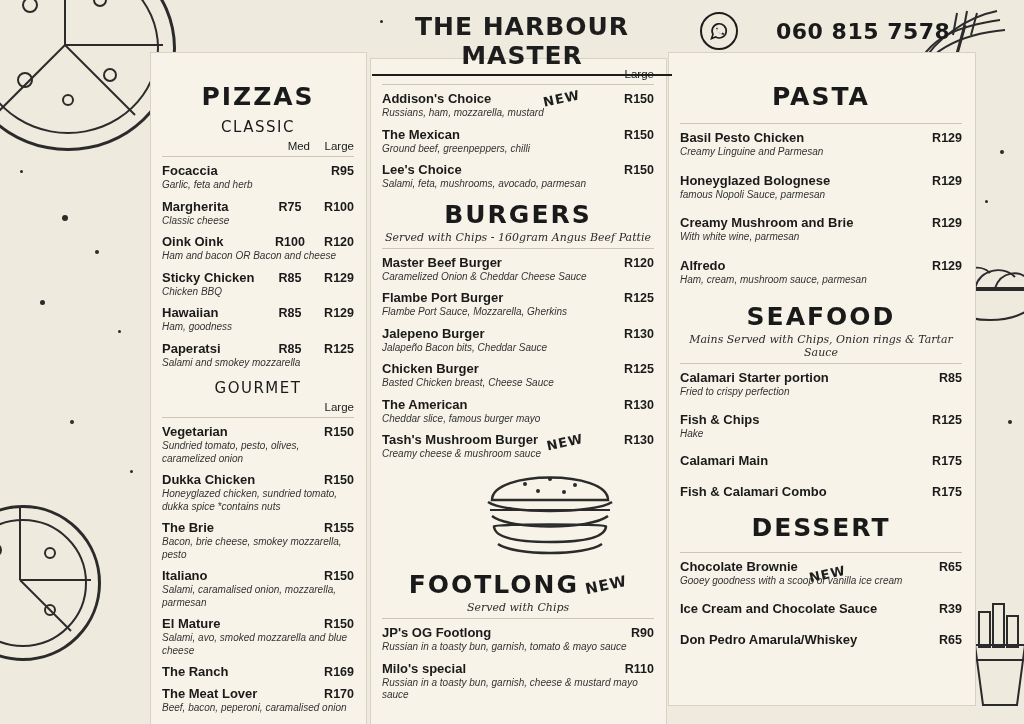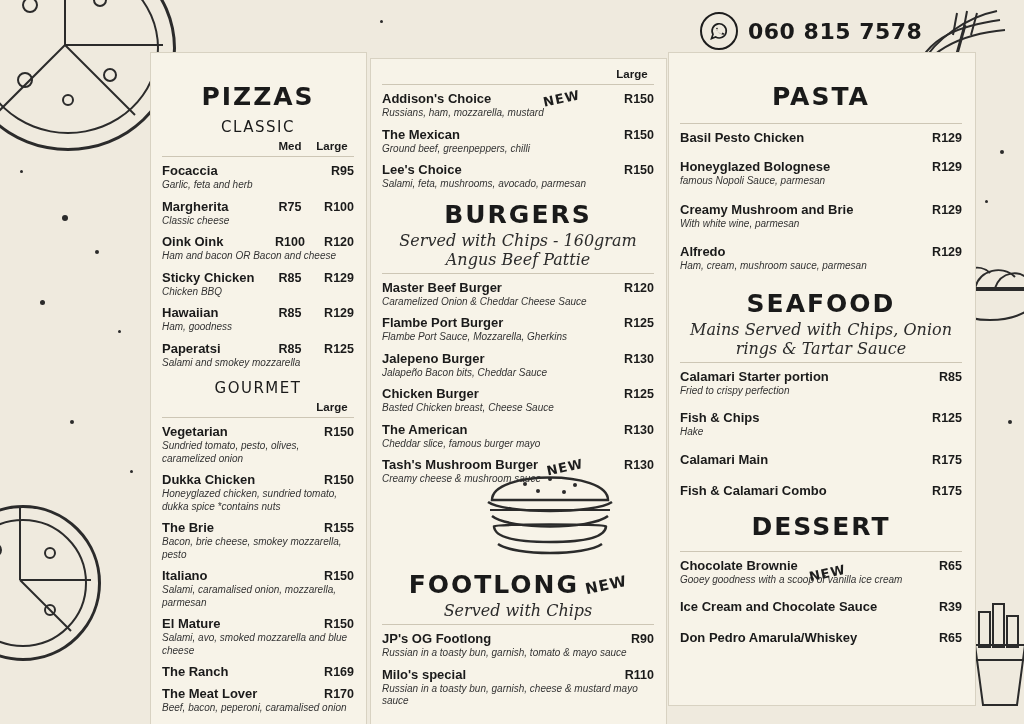--- a/index.html
+++ b/index.html
@@ -29,40 +29,40 @@
   .panel-mid{left:370px;top:58px;width:295px;height:666px;}
   .panel-right{left:668px;top:52px;width:306px;height:652px;}
   
   .header{position:absolute;left:0;top:0;width:1024px;height:52px;}
   .brand{position:absolute;left:372px;top:12px;width:300px;text-align:center;
     font-family:"DejaVu Sans", sans-serif;font-weight:700;font-size:25px;letter-spacing:1px;
     color:#1d1d1d;border-bottom:2px solid #1d1d1d;padding-bottom:4px;}
   .phone-wrap{position:absolute;left:700px;top:12px;display:flex;align-items:center;gap:10px;}
   .wa{width:34px;height:34px;border-radius:50%;border:2px solid #1d1d1d;display:flex;
     align-items:center;justify-content:center;}
-  .phone-num{font-family:"DejaVu Sans", sans-serif;font-weight:700;font-size:22px;letter-spacing:.5px;}
+  .phone-num{font-family:"DejaVu Sans", sans-serif;font-weight:700;font-size:22px;letter-spacing:.5px;margin-left:28px;}
   
   .sec-title{font-family:"DejaVu Sans", sans-serif;font-weight:700;font-size:25px;
     text-align:center;letter-spacing:2px;margin:0;}
   .sub-title{font-family:"DejaVu Sans", sans-serif;font-weight:400;font-size:15px;
     text-align:center;letter-spacing:1.5px;margin:0;}
-  .sec-note{font-family:"DejaVu Serif", serif;font-style:italic;font-size:16px;
+  .sec-note{font-family:"DejaVu Serif", serif;font-style:italic;font-size:11px;
     text-align:center;margin:2px 0 0;color:#2b2b2b;}
   
   .col{position:absolute;}
   .item{position:relative;margin-bottom:7px;}
   .item-line{display:flex;align-items:baseline;}
   .item-name{font-family:"Liberation Sans", sans-serif;font-weight:700;font-size:13px;flex:1;}
   .item-desc{font-family:Liberation Sans, sans-serif;font-style:italic;font-size:10px;color:#333;
     line-height:1.25;margin-top:1px;}
   .price{font-family:"Liberation Sans", sans-serif;font-weight:700;font-size:12.5px;
     width:44px;text-align:right;flex:none;}
   .price.med{width:40px;text-align:center;}
-  .hdr-price{font-family:"Liberation Sans", sans-serif;font-weight:700;font-size:11.5px;
-    width:44px;text-align:center;flex:none;}
+  .hdr-price{font-family:"Liberation Sans", sans-serif;font-weight:400;font-size:11.5px;
+    width:44px;text-align:right;flex:none;}
   .hdr-price.med{width:40px;}
   .rule{border-top:1px solid #cdc6b5;margin:4px 0 6px;}
   
   .new{font-family:"DejaVu Sans", sans-serif;font-weight:700;font-size:15px;
     color:#1d1d1d;transform:rotate(-12deg);display:inline-block;letter-spacing:1px;}
   .new-sm{font-size:13px;}
   
   .burger{position:absolute;left:480px;top:458px;width:140px;height:105px;}
   .pasta-doodle{position:absolute;left:905px;top:5px;width:120px;height:95px;}
   .bowl{position:absolute;left:935px;top:255px;width:110px;height:90px;}
@@ -128,20 +128,21 @@
   <rect x="24" y="12" width="11" height="35" fill="none" stroke="#2b2b2b" stroke-width="2"></rect>
   <rect x="38" y="4" width="11" height="43" fill="none" stroke="#2b2b2b" stroke-width="2"></rect>
   <rect x="52" y="16" width="11" height="31" fill="none" stroke="#2b2b2b" stroke-width="2"></rect>
 </svg>
 
 <div class="panel panel-left"></div>
 <div class="panel panel-mid"></div>
 <div class="panel panel-right"></div>
 
 <div class="header">
+  <div class="brand">THE HARBOUR MASTER</div>
   <div class="phone-wrap">
     <span class="wa">
       <svg width="20" height="20" viewBox="0 0 24 24" fill="none" stroke="#1d1d1d" stroke-width="2">
         <path d="M3 21l1.8-5A8.5 8.5 0 1 1 8 19.2L3 21z"></path>
         <path d="M8.5 9c.4 2.5 4 6 6.5 6.5l1.2-1.6 2 1-.4 1.6c-3.6.7-8.5-4.2-9.4-8l1.6-.4 1 2L8.5 9z" fill="#1d1d1d" stroke="none"></path>
       </svg>
     </span>
     <span class="phone-num">060 815 7578</span>
   </div>
 </div>
@@ -381,20 +382,21 @@
 
 <div class="col" style="left:680px;top:82px;width:282px;">
   <h2 class="sec-title">PASTA</h2>
   <div class="rule" style="margin-top:12px;"></div>
 
   <div class="item" style="margin-bottom:14px;">
     <div class="item-line">
       <span class="item-name">Basil Pesto Chicken</span>
       <span class="price">R129</span>
     </div>
+    <div class="item-desc">Creamy Linguine and Parmesan</div>
   </div>
   <div class="item" style="margin-bottom:14px;">
     <div class="item-line">
       <span class="item-name">Honeyglazed Bolognese</span>
       <span class="price">R129</span>
     </div>
     <div class="item-desc">famous Nopoli Sauce, parmesan</div>
   </div>
   <div class="item" style="margin-bottom:14px;">
     <div class="item-line">

